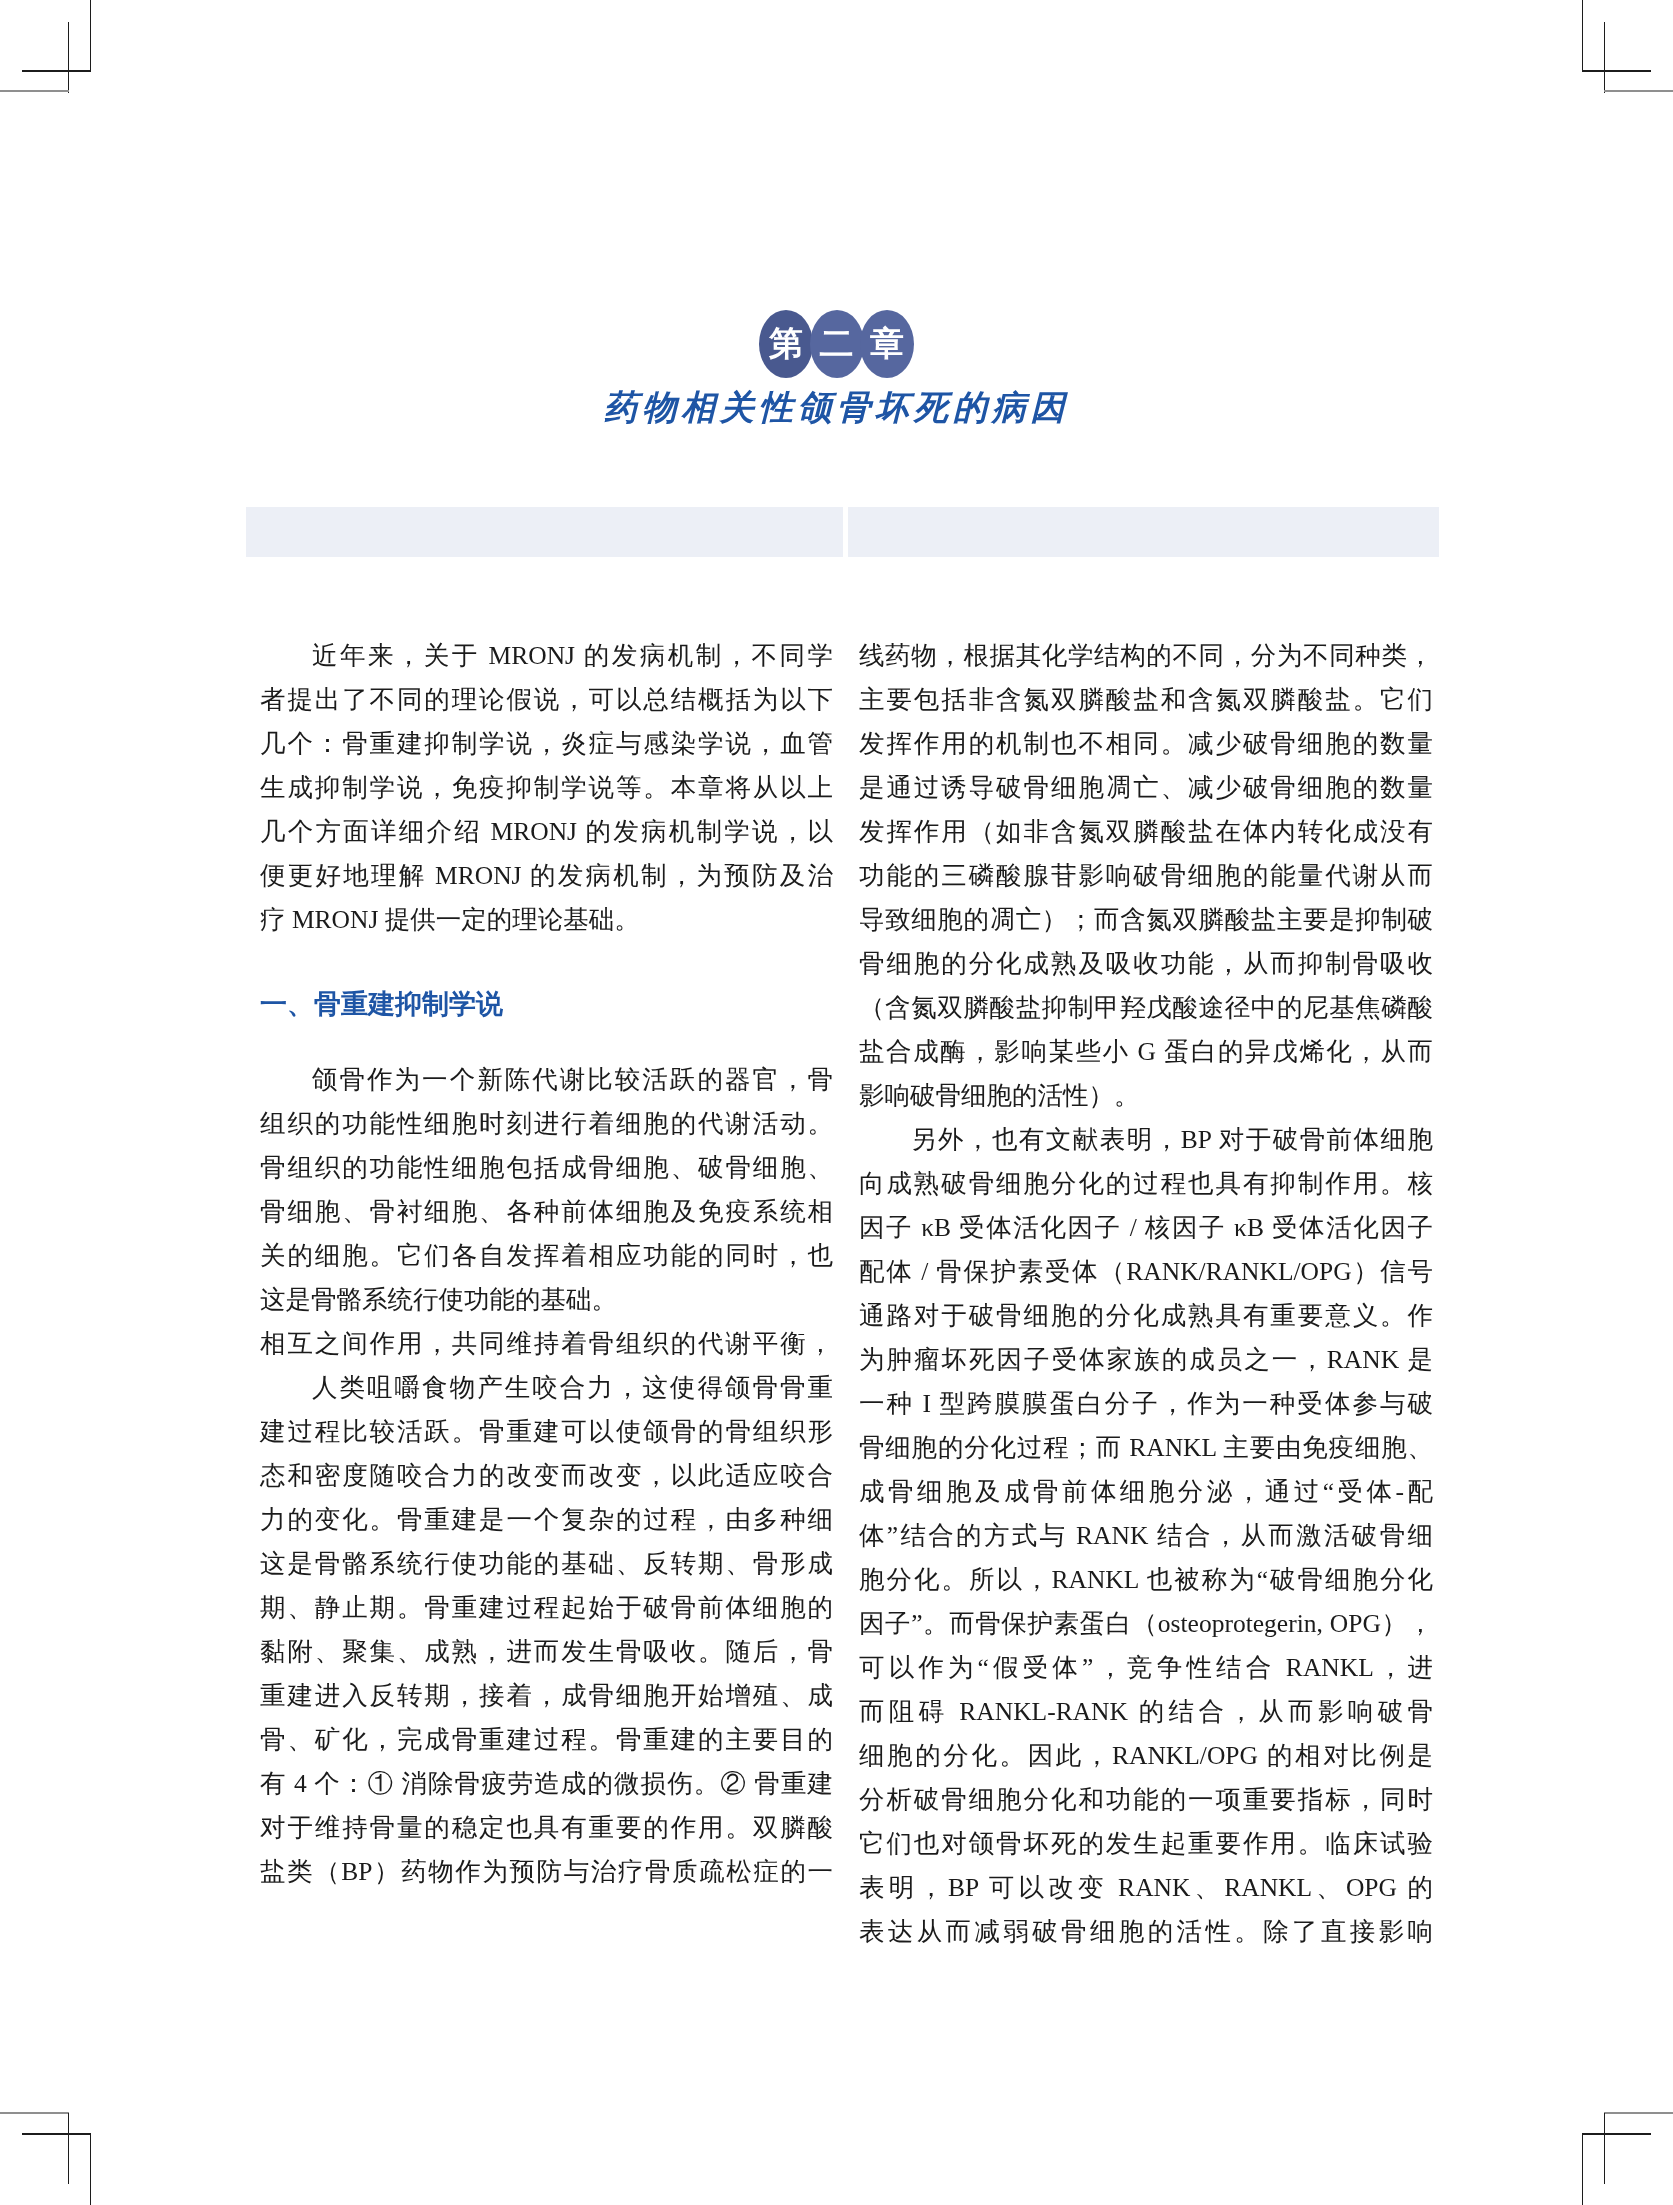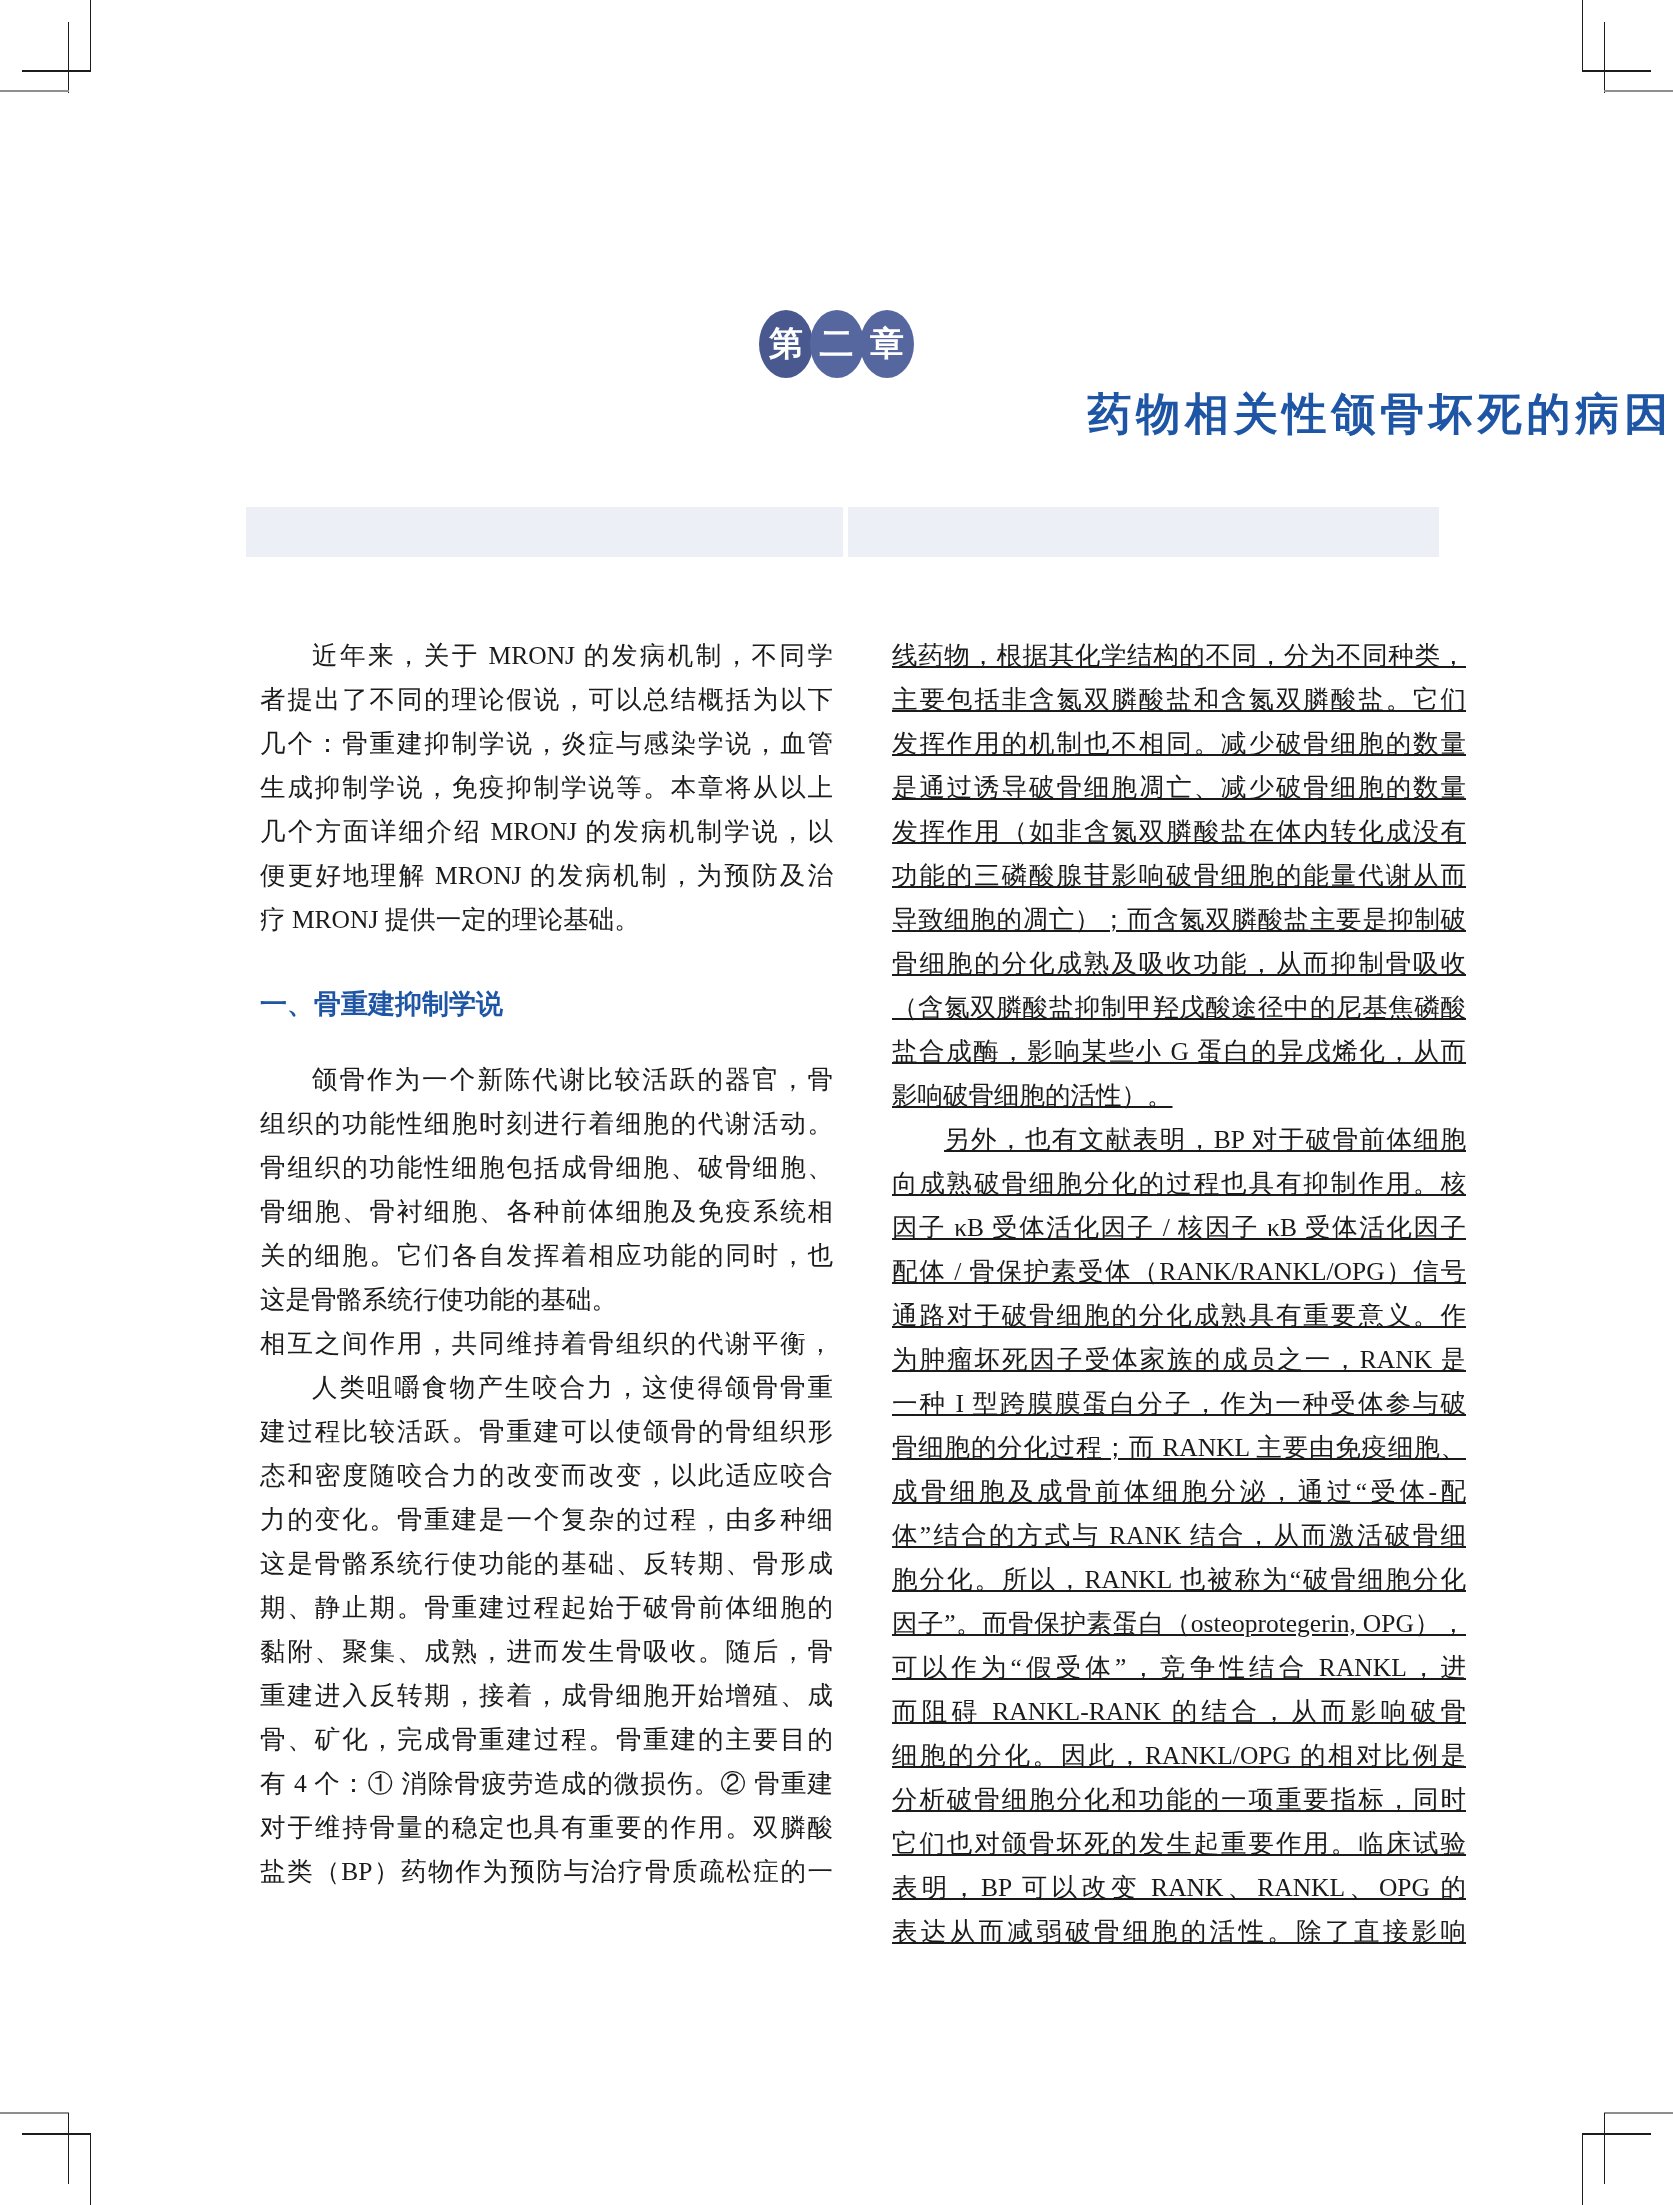--- a/index.html
+++ b/index.html
@@ -31,34 +31,35 @@
     color: #ffffff;
     font-family: "Liberation Sans", "DejaVu Sans", sans-serif;
     font-weight: 700; font-size: 34px;
     display: flex; align-items: center; justify-content: center;
     margin: 0 -1.8px;
   }
   .badge-circle.first { background: var(--badge-blue-dark); }
   
   .chapter-title {
     position: absolute; top: 385px; left: 0; width: 100%;
-    text-align: right;
+    text-align: center;
     font-family: "Liberation Sans", "DejaVu Sans", sans-serif;
-    font-weight: 700; font-size: 44px; letter-spacing: 4.8px;
+    font-weight: 700; font-size: 34px; letter-spacing: 4.8px;
     color: var(--accent-blue);
     white-space: nowrap;
+    font-style: italic;
   }
   
   .deco-bar { position: absolute; top: 507px; height: 50px; background: var(--bar-gray); }
   .deco-bar.left  { left: 246px;  width: 597px; }
   .deco-bar.right { left: 848px; width: 591px; }
   
   .column { position: absolute; top: 634px; }
   .column-left  { left: 260px;  width: 573px; }
-  .column-right { left: 892px; width: 574px; text-decoration: underline; }
+  .column-right { left: 859px; width: 574px; }
   .line {
     height: 44px; line-height: 44px;
     font-size: 25.5px;
     color: var(--ink);
     text-align: justify; text-align-last: justify;
     white-space: nowrap;
   }
   .line.indent { padding-left: 52px; }
   .line.end { text-align: right; text-align-last: left; }
   .section-heading {

